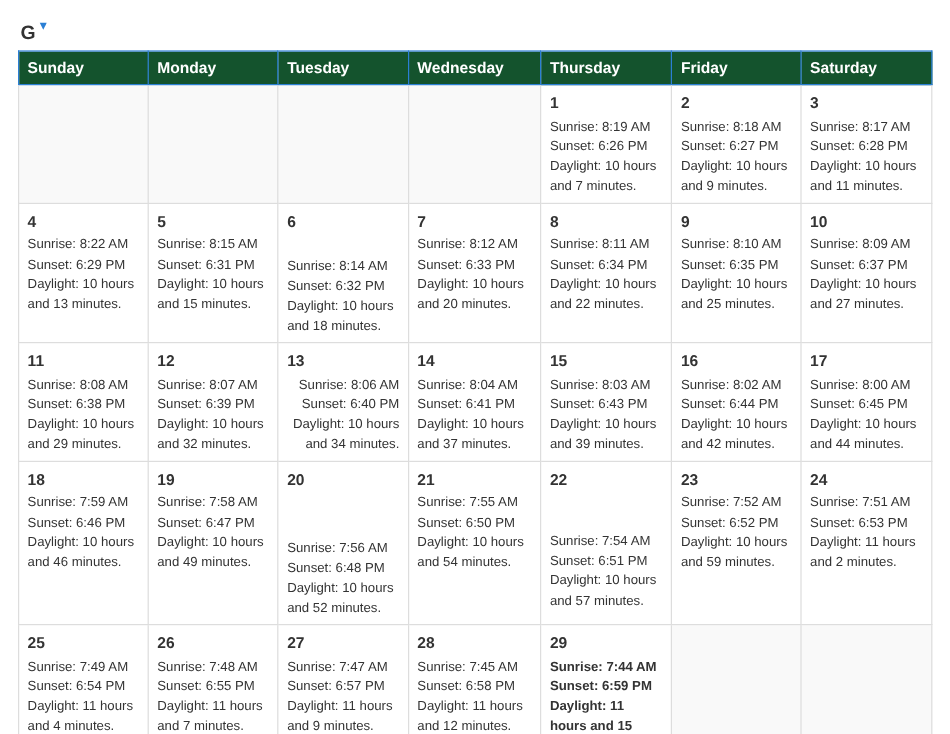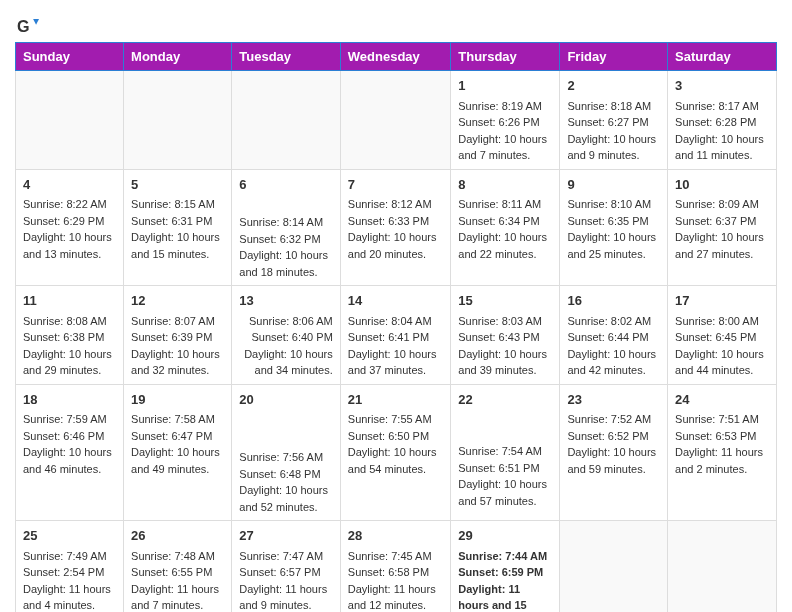--- a/index.html
+++ b/index.html
@@ -52,21 +52,21 @@
       color: #333;
       font-weight: bold;
       margin-top: 2px;
     }
     table {
       width: 100%;
       border-collapse: collapse;
       font-size: 11px;
     }
     thead tr {
-      background-color: #a21caf;
+      background-color: #14532d;
     }
     thead th {
       color: #fff;
       text-align: left;
       padding: 6px 7px;
       font-size: 13px;
       font-weight: bold;
       border: 1px solid #2b7fd4;
     }
     tbody tr {
@@ -281,21 +281,21 @@
           <span class="day-number">24</span>
           <div class="day-info" style="white-space: pre-line;">Sunrise: 7:51 AM
 Sunset: 6:53 PM
 Daylight: 11 hours and 2 minutes.</div>
         </td>
       </tr>
       <tr>
         <td>
           <span class="day-number">25</span>
           <div class="day-info" style="white-space: pre-line;">Sunrise: 7:49 AM
-Sunset: 2:54 PM
+Sunset: 6:54 PM
 Daylight: 11 hours and 4 minutes.</div>
         </td>
         <td>
           <span class="day-number">26</span>
           <div class="day-info" style="white-space: pre-line;">Sunrise: 7:48 AM
 Sunset: 6:55 PM
 Daylight: 11 hours and 7 minutes.</div>
         </td>
         <td>
           <span class="day-number">27</span>

